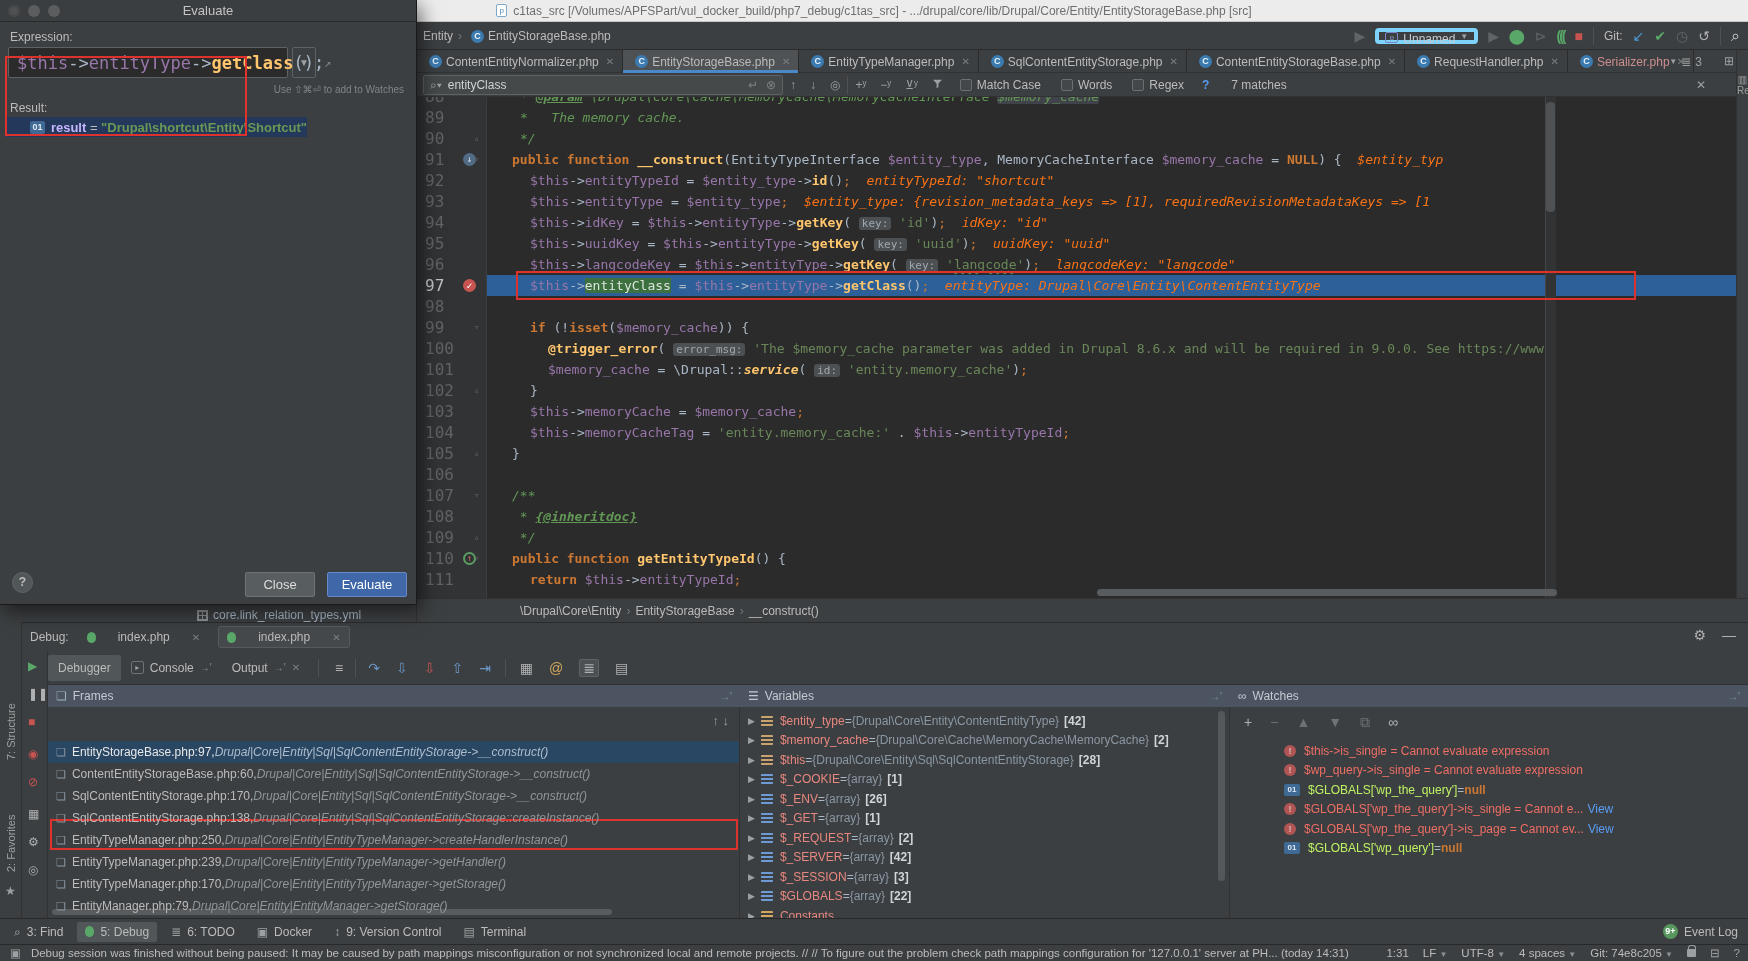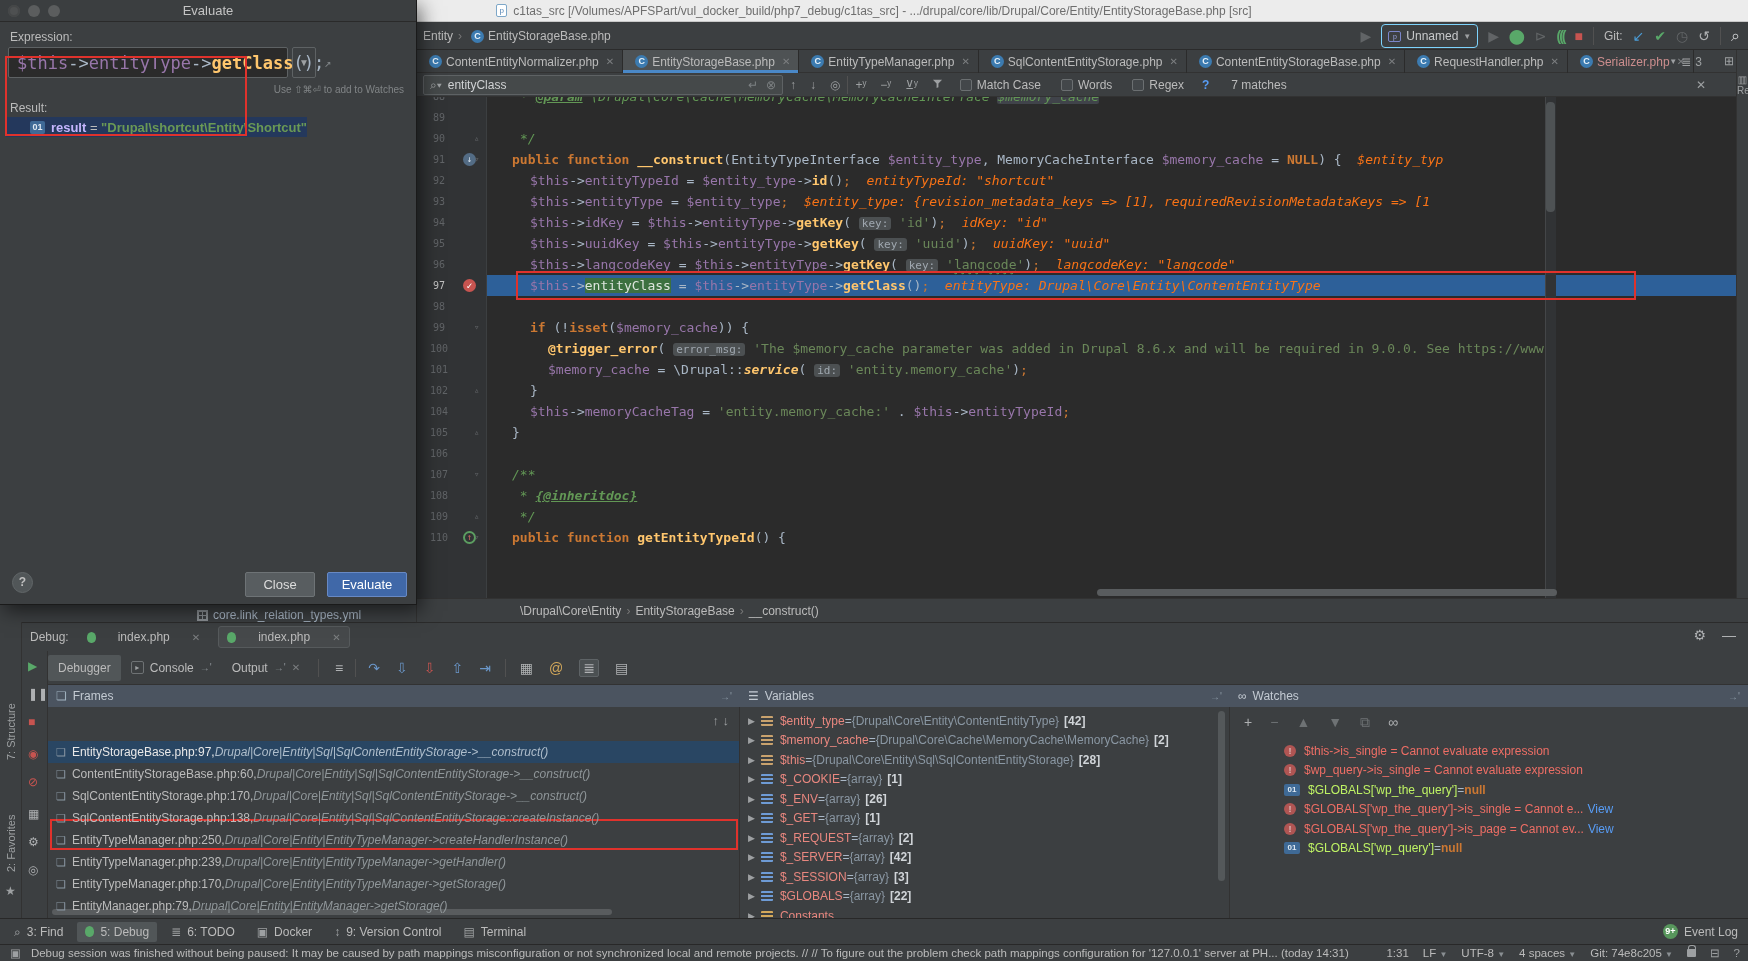--- a/index.html
+++ b/index.html
@@ -16,21 +16,21 @@
 
   
   #toolbar{left:0;top:22px;width:1748px;height:28px;background:#3c3f41;border-bottom:1px solid #2b2b2b;display:flex;align-items:center}
   #crumb-top{position:absolute;left:423px;top:0;height:28px;display:flex;align-items:center;color:#bbbbbb}
   .cico{display:inline-block;width:13px;height:13px;border-radius:50%;background:#3c7bb0;color:#e8f2fa;
     font-size:9px;line-height:13px;text-align:center;margin:0 4px;font-weight:bold}
   .sep-ar{color:#777;margin:0 5px}
   #tool-right{position:absolute;right:8px;top:0;height:28px;display:flex;align-items:center;gap:10px}
   .tbico{color:#afb1b3;font-size:14px;line-height:18px;cursor:default}
   .tbico.green{color:#59a869}.tbico.red{color:#c75450}.tbico.blue{color:#4b9cd6}.tbico.dim{color:#616466}
-  #run-combo{display:flex;align-items:center;gap:5px;border:1px solid #7dd3fc;border-radius:4px;height:24px;padding:0 6px;color:#c8cacc}
+  #run-combo{display:flex;gap:5px;border:4px solid #7dd3fc;border-radius:4px;height:16px;padding:0 6px;color:#c8cacc}
   #run-combo .phpico{width:13px;height:11px;border:1px solid #7a85c8;border-radius:2px;font-size:7px;line-height:9px;text-align:center;color:#9aa4e0}
   .vline{width:1px;height:18px;background:#515151}
 
   
   #tabbar{left:417px;top:50px;width:1331px;height:23px;background:#3c3f41;border-bottom:1px solid #323232;display:flex}
   .tab{display:flex;align-items:center;height:23px;padding:0 8px;border-right:1px solid #2b2b2b;color:#bbbbbb;white-space:nowrap}
   .tab.active{background:#4e5254;box-shadow:inset 0 -3px 0 #4a88c7}
   .tab.pink .tlabel{color:#cc8e8e}
   .tab .tclose{color:#7c7f81;margin-left:7px;font-size:10px}
   #tab-extra{position:absolute;right:46px;top:0;height:23px;display:flex;align-items:center;gap:4px;color:#9da0a2}
@@ -49,21 +49,21 @@
   #find-close{position:absolute;right:42px;color:#9da0a2}
 
   
   #editor{left:417px;top:97px;width:1331px;height:501px;background:#2b2b2b;overflow:hidden;
     font-family:"DejaVu Sans Mono",monospace;font-size:13px;line-height:21px}
   #gutterbg{position:absolute;left:0;top:0;width:70px;height:501px;background:#313335;border-right:1px solid #3c3f41}
   #execband{position:absolute;left:70px;top:178px;width:1261px;height:21px;background:#2d6099}
   #lines{position:absolute;left:0;top:-11px;width:1331px}
   .eline{position:relative;height:21px;white-space:pre}
   .gut{position:absolute;left:0;top:0;width:70px;height:21px}
-  .lnum{position:absolute;left:0;top:0;width:44px;text-align:center;color:#606366;font-size:10px}
+  .lnum{position:absolute;left:8px;top:0;width:44px;text-align:left;color:#606366;font-size:16px}
   .eline.cur .lnum{color:#c0c0c0}
   .fold{position:absolute;left:57px;top:0;color:#606366;font-size:9px}
   .gic{position:absolute;left:46px;top:4px;width:13px;height:13px;border-radius:50%;font-size:9px;line-height:13px;text-align:center}
   .gic-impl{background:#536c85;color:#d6e0ea}
   .gic-over{border:2px solid #5c9e61;color:#cf6560;line-height:9px;width:13px;height:13px}
   .gic-bp{background:#c75450;color:#fff;font-size:10px}
   .ecode{position:absolute;left:70px;top:0;width:1058px;overflow:hidden;white-space:pre;color:#a9b7c6}
   .t-k{color:#cc7832;font-weight:bold}.t-fn{color:#ffc66d;font-weight:bold}.t-fni{color:#ffc66d;font-style:italic;font-weight:bold}
   .t-v{color:#9876aa}.t-pl{color:#a9b7c6}.t-s{color:#6a8759}.t-sem{color:#cc7832}.t-cls{color:#a9b7c6}
   .t-c{color:#629755;font-style:italic}
@@ -322,41 +322,43 @@
     <span id="find-help">?</span>
     <span id="find-matches">7 matches</span>
     <span id="find-close">✕</span>
   </div>
 
   <div class="abs" id="editor">
     <div id="execband"></div>
     <div id="gutterbg"></div>
     <div id="lines">
         <div class="eline"><div class="gut"><span class="lnum">88</span></div><div class="ecode" style="padding-left: 33px;"><span class="t-c">* </span><span class="t-cu">@param</span><span class="t-c"> \Drupal\Core\Cache\MemoryCache\MemoryCacheInterface </span><span class="t-cx">$memory_cache</span></div></div>
-        <div class="eline"><div class="gut"><span class="lnum">89</span></div></div>
+        <div class="eline"><div class="gut"><span class="lnum">89</span></div><div class="ecode" style="padding-left: 33px;"><span class="t-c">*   The memory cache.</span></div></div>
         <div class="eline"><div class="gut"><span class="lnum">90</span><span class="fold">▵</span></div><div class="ecode" style="padding-left: 33px;"><span class="t-c">*/</span></div></div>
         <div class="eline"><div class="gut"><span class="lnum">91</span><span class="gic gic-impl">↓</span><span class="fold">▿</span></div><div class="ecode" style="padding-left: 25px;"><span class="t-k">public function </span><span class="t-fn">__construct</span><span class="t-pl">(</span><span class="t-cls">EntityTypeInterface </span><span class="t-v">$entity_type</span><span class="t-pl">, </span><span class="t-cls">MemoryCacheInterface </span><span class="t-v">$memory_cache</span><span class="t-pl"> = </span><span class="t-k">NULL</span><span class="t-pl">) {</span><span class="t-hint">  $entity_typ</span></div></div>
         <div class="eline"><div class="gut"><span class="lnum">92</span></div><div class="ecode" style="padding-left: 43px;"><span class="t-v">$this</span><span class="t-pl">-&gt;</span><span class="t-v">entityTypeId</span><span class="t-pl"> = </span><span class="t-v">$entity_type</span><span class="t-pl">-&gt;</span><span class="t-fn">id</span><span class="t-pl">()</span><span class="t-sem">;</span><span class="t-hint">  entityTypeId: "shortcut"</span></div></div>
         <div class="eline"><div class="gut"><span class="lnum">93</span></div><div class="ecode" style="padding-left: 43px;"><span class="t-v">$this</span><span class="t-pl">-&gt;</span><span class="t-v">entityType</span><span class="t-pl"> = </span><span class="t-v">$entity_type</span><span class="t-sem">;</span><span class="t-hint">  $entity_type: {revision_metadata_keys =&gt; [1], requiredRevisionMetadataKeys =&gt; [1</span></div></div>
         <div class="eline"><div class="gut"><span class="lnum">94</span></div><div class="ecode" style="padding-left: 43px;"><span class="t-v">$this</span><span class="t-pl">-&gt;</span><span class="t-v">idKey</span><span class="t-pl"> = </span><span class="t-v">$this</span><span class="t-pl">-&gt;</span><span class="t-v">entityType</span><span class="t-pl">-&gt;</span><span class="t-fn">getKey</span><span class="t-pl">( </span><span class="t-ch">key:</span><span class="t-s"> 'id'</span><span class="t-pl">)</span><span class="t-sem">;</span><span class="t-hint">  idKey: "id"</span></div></div>
         <div class="eline"><div class="gut"><span class="lnum">95</span></div><div class="ecode" style="padding-left: 43px;"><span class="t-v">$this</span><span class="t-pl">-&gt;</span><span class="t-v">uuidKey</span><span class="t-pl"> = </span><span class="t-v">$this</span><span class="t-pl">-&gt;</span><span class="t-v">entityType</span><span class="t-pl">-&gt;</span><span class="t-fn">getKey</span><span class="t-pl">( </span><span class="t-ch">key:</span><span class="t-s"> 'uuid'</span><span class="t-pl">)</span><span class="t-sem">;</span><span class="t-hint">  uuidKey: "uuid"</span></div></div>
         <div class="eline"><div class="gut"><span class="lnum">96</span></div><div class="ecode" style="padding-left: 43px;"><span class="t-v">$this</span><span class="t-pl">-&gt;</span><span class="t-v">langcodeKey</span><span class="t-pl"> = </span><span class="t-v">$this</span><span class="t-pl">-&gt;</span><span class="t-v">entityType</span><span class="t-pl">-&gt;</span><span class="t-fn">getKey</span><span class="t-pl">( </span><span class="t-ch">key:</span><span class="t-s"> '</span><span class="t-su">langcode</span><span class="t-s">'</span><span class="t-pl">)</span><span class="t-sem">;</span><span class="t-hint">  langcodeKey: "langcode"</span></div></div>
         <div class="eline cur"><div class="gut"><span class="lnum">97</span><span class="gic gic-bp">✓</span></div><div class="ecode" style="padding-left: 43px;"><span class="t-v">$this</span><span class="t-pl">-&gt;</span><span class="t-hl">entityClass</span><span class="t-pl"> = </span><span class="t-v">$this</span><span class="t-pl">-&gt;</span><span class="t-v">entityType</span><span class="t-pl">-&gt;</span><span class="t-fn">getClass</span><span class="t-pl">()</span><span class="t-sem">;</span><span class="t-hint">  entityType: Drupal\Core\Entity\ContentEntityType</span></div></div>
         <div class="eline"><div class="gut"><span class="lnum">98</span></div><div class="ecode" style="padding-left: 43px;"></div></div>
         <div class="eline"><div class="gut"><span class="lnum">99</span><span class="fold">▿</span></div><div class="ecode" style="padding-left: 43px;"><span class="t-k">if</span><span class="t-pl"> (!</span><span class="t-k">isset</span><span class="t-pl">(</span><span class="t-v">$memory_cache</span><span class="t-pl">)) {</span></div></div>
         <div class="eline"><div class="gut"><span class="lnum">100</span></div><div class="ecode" style="padding-left: 61px;"><span class="t-fn">@trigger_error</span><span class="t-pl">( </span><span class="t-ch">error_msg:</span><span class="t-s"> 'The $memory_cache parameter was added in Drupal 8.6.x and will be required in 9.0.0. See https://www.drupal.org/node/2973262'</span></div></div>
         <div class="eline"><div class="gut"><span class="lnum">101</span></div><div class="ecode" style="padding-left: 61px;"><span class="t-v">$memory_cache</span><span class="t-pl"> = </span><span class="t-cls">\Drupal</span><span class="t-pl">::</span><span class="t-fni">service</span><span class="t-pl">( </span><span class="t-ch">id:</span><span class="t-s"> 'entity.memory_cache'</span><span class="t-pl">)</span><span class="t-sem">;</span></div></div>
         <div class="eline"><div class="gut"><span class="lnum">102</span><span class="fold">▵</span></div><div class="ecode" style="padding-left: 43px;"><span class="t-pl">}</span></div></div>
+        <div class="eline"><div class="gut"><span class="lnum">103</span></div><div class="ecode" style="padding-left: 43px;"><span class="t-v">$this</span><span class="t-pl">-&gt;</span><span class="t-v">memoryCache</span><span class="t-pl"> = </span><span class="t-v">$memory_cache</span><span class="t-sem">;</span></div></div>
         <div class="eline"><div class="gut"><span class="lnum">104</span></div><div class="ecode" style="padding-left: 43px;"><span class="t-v">$this</span><span class="t-pl">-&gt;</span><span class="t-v">memoryCacheTag</span><span class="t-pl"> = </span><span class="t-s">'entity.memory_cache:'</span><span class="t-pl"> . </span><span class="t-v">$this</span><span class="t-pl">-&gt;</span><span class="t-v">entityTypeId</span><span class="t-sem">;</span></div></div>
         <div class="eline"><div class="gut"><span class="lnum">105</span><span class="fold">▵</span></div><div class="ecode" style="padding-left: 25px;"><span class="t-pl">}</span></div></div>
         <div class="eline"><div class="gut"><span class="lnum">106</span></div><div class="ecode" style="padding-left: 25px;"></div></div>
         <div class="eline"><div class="gut"><span class="lnum">107</span><span class="fold">▿</span></div><div class="ecode" style="padding-left: 25px;"><span class="t-c">/**</span></div></div>
         <div class="eline"><div class="gut"><span class="lnum">108</span></div><div class="ecode" style="padding-left: 25px;"><span class="t-c"> * </span><span class="t-cb">{@inheritdoc}</span></div></div>
         <div class="eline"><div class="gut"><span class="lnum">109</span><span class="fold">▵</span></div><div class="ecode" style="padding-left: 25px;"><span class="t-c"> */</span></div></div>
         <div class="eline"><div class="gut"><span class="lnum">110</span><span class="gic gic-over">↑</span><span class="fold">▿</span></div><div class="ecode" style="padding-left: 25px;"><span class="t-k">public function </span><span class="t-fn">getEntityTypeId</span><span class="t-pl">() {</span></div></div>
+        <div class="eline"><div class="gut"><span class="lnum">111</span></div><div class="ecode" style="padding-left: 43px;"><span class="t-k">return </span><span class="t-v">$this</span><span class="t-pl">-&gt;</span><span class="t-v">entityTypeId</span><span class="t-sem">;</span></div></div>
       </div>
     <div id="vguide"></div>
     <div id="vthumb"></div>
     <div id="hthumb"></div>
     <div id="redbox2"></div>
   </div>
 
   <div class="abs" id="rstripe">
     <div style="margin-top:24px">▥<br>
       <span>Re</span></div>

